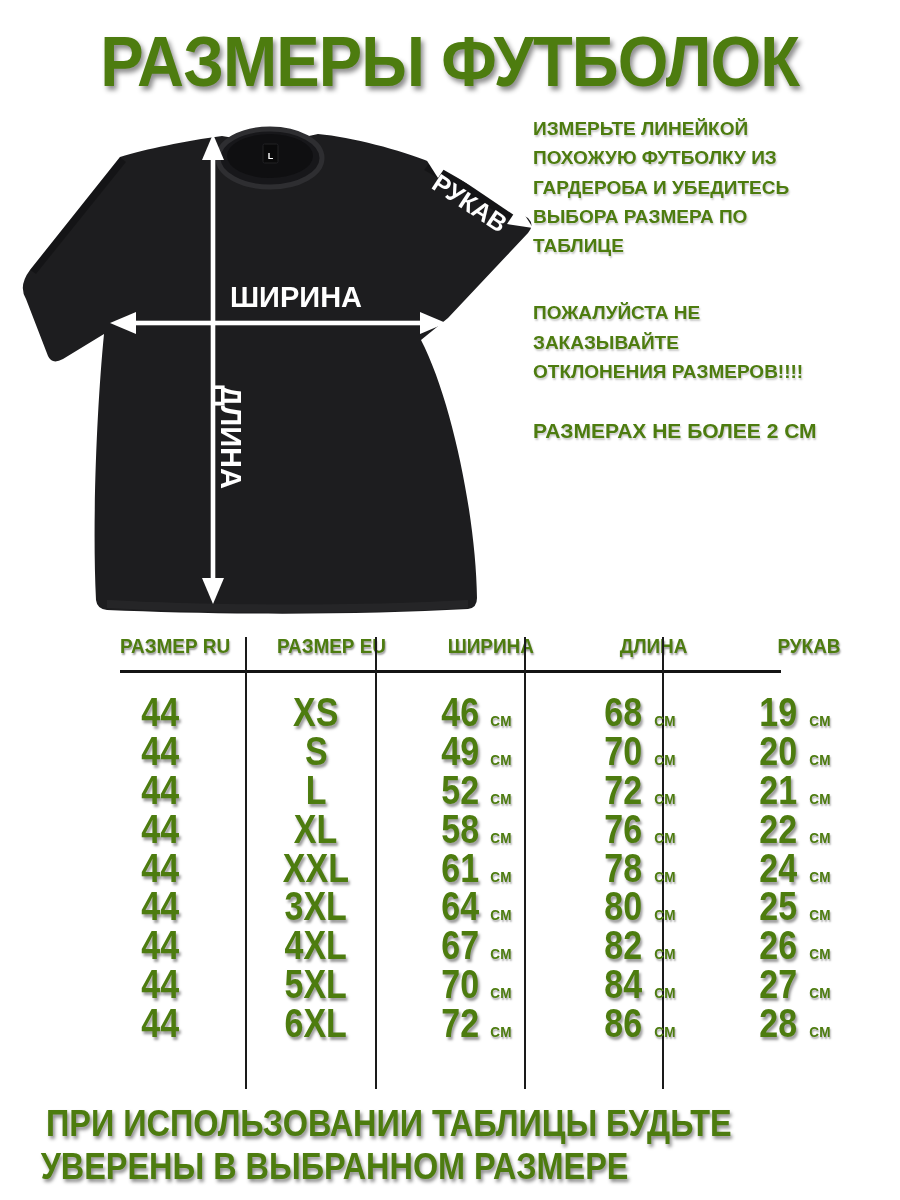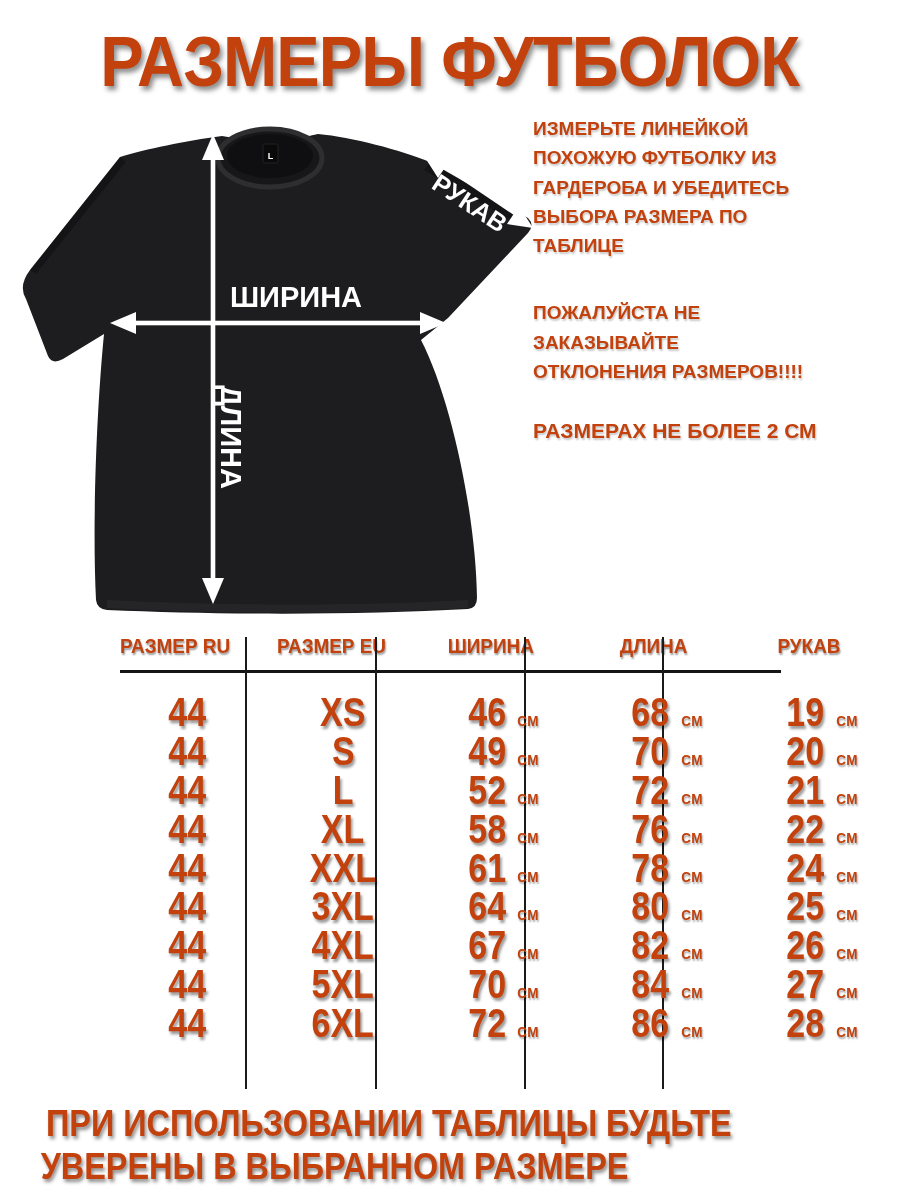--- a/index.html
+++ b/index.html
@@ -1,18 +1,18 @@
 <!DOCTYPE html>
 <html><head>
 <meta charset="utf-8">
 <style>
   html,body{margin:0;padding:0;background:#fff;}
   .page{
     position:relative;width:900px;height:1200px;background:#ffffff;overflow:hidden;
-    font-family:"Liberation Sans","DejaVu Sans",sans-serif;color:#c2410c;
+    font-family:"Liberation Sans","DejaVu Sans",sans-serif;color:#4d7c0f;
   }
   
   .title{
     position:absolute;top:22px;left:0;width:900px;text-align:center;
     font-size:70px;font-weight:700;letter-spacing:-1px;white-space:nowrap;
     text-shadow:3px 4px 5px rgba(0,0,0,.45);
   }
   .title>span{display:inline-block;transform:scaleX(.93);transform-origin:center;}
   
   .right-col{position:absolute;left:533px;top:114px;width:345px;}
@@ -35,21 +35,21 @@
   }
   .thead{position:absolute;left:105px;top:630px;height:32px;}
   .thead .hcell{
     display:flex;align-items:center;justify-content:center;
     font-size:21px;font-weight:700;white-space:nowrap;
     text-shadow:1px 2px 2px rgba(0,0,0,.4);
   }
   .thead .hcell>span{display:inline-block;transform:scaleX(.9);}
   .header-divider{position:absolute;left:120px;top:670px;width:661px;height:3px;background:#141414;}
   .col-divider{position:absolute;top:637px;width:2px;height:452px;background:#1a1a1a;}
-  .tbody{position:absolute;left:117px;top:693px;}
+  .tbody{position:absolute;left:90px;top:693px;}
   .trow{height:38.9px;}
   .tcell{display:flex;align-items:baseline;justify-content:center;gap:7px;}
   .big{
     display:inline-block;transform:scaleX(.85);transform-origin:center bottom;
     font-size:40px;font-weight:700;line-height:38.9px;
     text-shadow:2px 3px 3px rgba(0,0,0,.4);white-space:nowrap;
   }
   .unit{
     display:inline-block;transform:scaleX(.9);
     font-size:15px;font-weight:700;letter-spacing:.5px;

